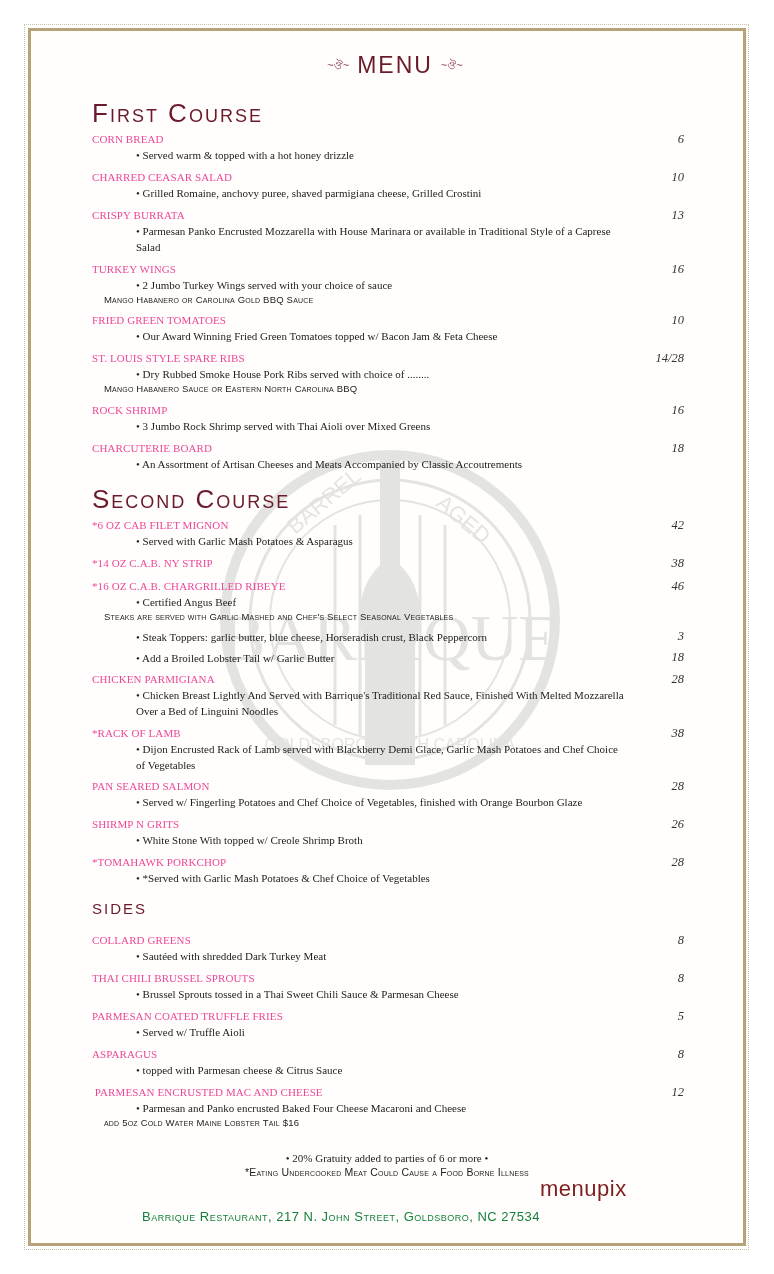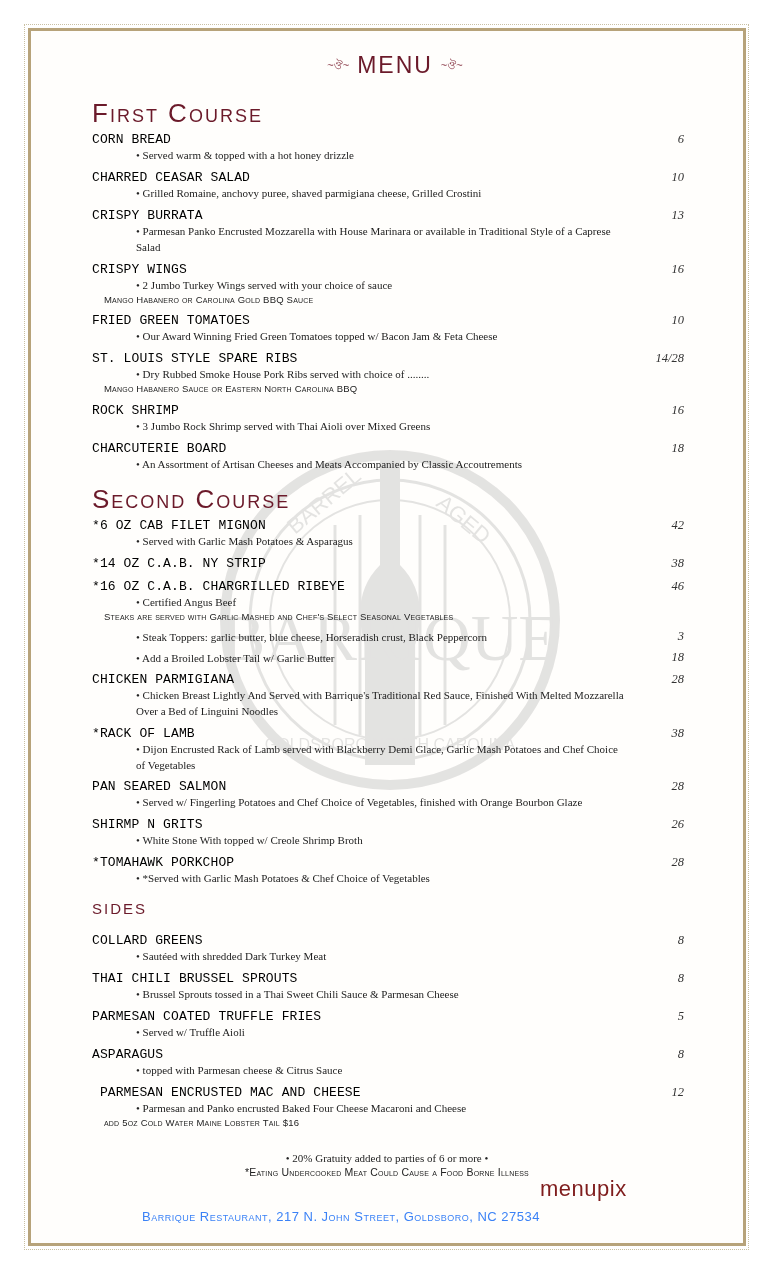--- a/index.html
+++ b/index.html
@@ -19,29 +19,29 @@
   .menu-title {
     position: absolute; left: 8px; width: 774px; top: 52px; text-align: center;
     font-family: "Liberation Sans", sans-serif; font-size: 23px; letter-spacing: 2px; color: #6b1a2a;
   }
   .menu-title .orn { font-size: 11px; color: #8a3a48; vertical-align: middle; letter-spacing: 0; margin: 0 8px; }
   .section-title {
     position: absolute; left: 92px; font-family: "Liberation Sans", sans-serif; color: #6b1a2a;
     font-size: 26px; letter-spacing: 2px; font-variant: small-caps;
   }
   .item { position: absolute; left: 92px; width: 592px; }
-  .item-name { font-family: Liberation Mono, monospace; font-size: 13px; color: #000000; letter-spacing: 0.1px; line-height: 15px; }
+  .item-name { font-family: Liberation Serif, serif; font-size: 11px; color: #ec4899; letter-spacing: 0.1px; line-height: 15px; }
   .item-price { position: absolute; right: 0; top: 0; font-family: "Liberation Serif", serif; font-style: italic; font-size: 12.5px; color: #333; }
   .item-desc { font-family: "Liberation Serif", serif; font-size: 11px; color: #222; line-height: 16px; width: 490px; margin-left: 44px; }
   .item-note { font-family: "Liberation Sans", sans-serif; font-size: 9.5px; font-variant: small-caps; color: #222; padding-left: 12px; line-height: 13px; letter-spacing: 0.2px; }
   .addon { position: absolute; left: 92px; width: 592px; }
   .addon .item-desc { width: 540px; }
   .footer-line1 { position: absolute; left: 0; width: 774px; top: 1152px; text-align: center; font-size: 11px; color: #222; }
   .footer-line2 { position: absolute; left: 0; width: 774px; top: 1166px; text-align: center; font-family: Liberation Sans, sans-serif; font-size: 10.5px; font-variant: small-caps; color: #222; letter-spacing: 0.2px; }
-  .address { position: absolute; left: 0; width: 682px; top: 1209px; text-align: center; font-family: "Liberation Sans", sans-serif; font-size: 13px; font-variant: small-caps; color: #3b82f6; letter-spacing: 0.5px; }
+  .address { position: absolute; left: 0; width: 682px; top: 1209px; text-align: center; font-family: "Liberation Sans", sans-serif; font-size: 13px; font-variant: small-caps; color: #15803d; letter-spacing: 0.5px; }
   .menupix { position: absolute; left: 540px; top: 1176px; font-family: "Liberation Sans", sans-serif; font-size: 22px; color: #7f1d1d; letter-spacing: 0.5px; }
 </style>
 </head>
 <body>
 
 <div class="outer-dots"></div>
 <div class="frame"></div>
 
 <svg class="watermark" viewBox="0 0 350 350">
   <circle cx="175" cy="175" r="165" fill="none" stroke="#333" stroke-width="10"></circle>
@@ -75,21 +75,21 @@
   <div class="item-name">CHARRED CEASAR SALAD</div>
   <div class="item-price">10</div>
   <div class="item-desc">• Grilled Romaine, anchovy puree, shaved parmigiana cheese, Grilled Crostini</div>
 </div>
 <div class="item" style="top:208px">
   <div class="item-name">CRISPY BURRATA</div>
   <div class="item-price">13</div>
   <div class="item-desc">• Parmesan Panko Encrusted Mozzarella with House Marinara or available in Traditional Style of a Caprese Salad</div>
 </div>
 <div class="item" style="top:262px">
-  <div class="item-name">CRISPY WINGS</div>
+  <div class="item-name">TURKEY WINGS</div>
   <div class="item-price">16</div>
   <div class="item-desc">• 2 Jumbo Turkey Wings served with your choice of sauce</div>
   <div class="item-note">Mango Habanero or Carolina Gold BBQ Sauce</div>
 </div>
 <div class="item" style="top:313px">
   <div class="item-name">FRIED GREEN TOMATOES</div>
   <div class="item-price">10</div>
   <div class="item-desc">• Our Award Winning Fried Green Tomatoes topped w/ Bacon Jam &amp; Feta Cheese</div>
 </div>
 <div class="item" style="top:351px">

